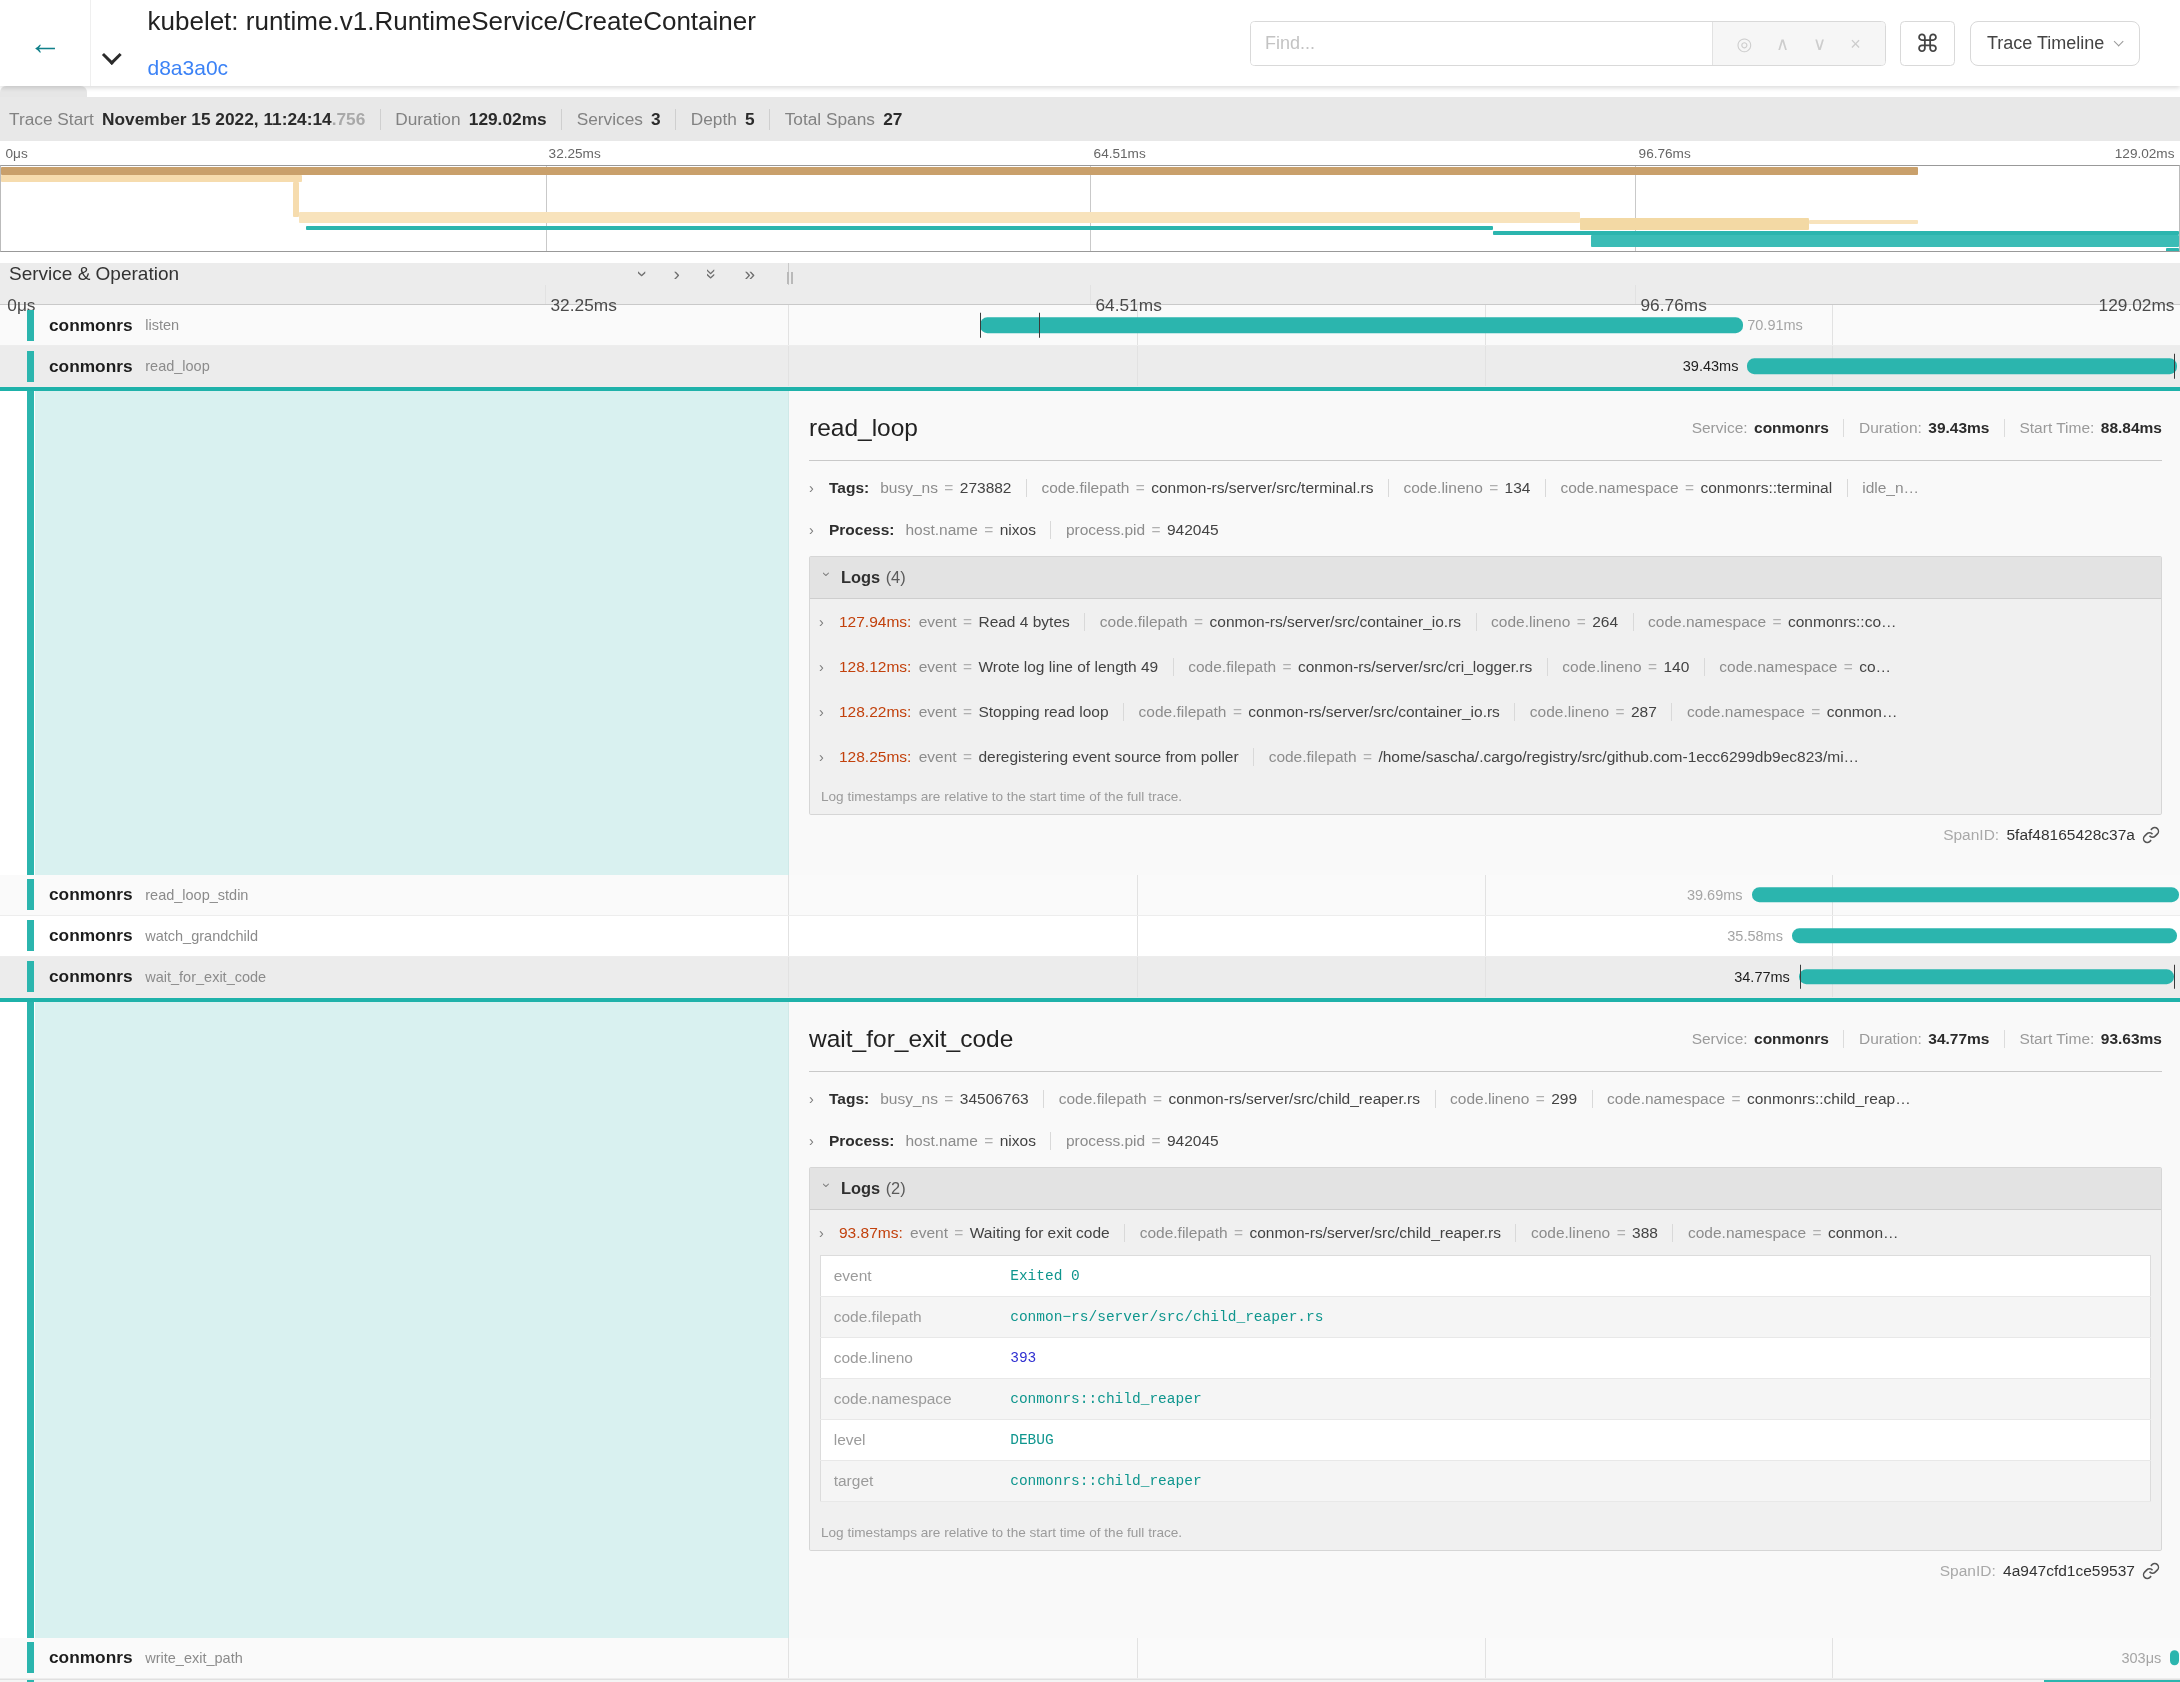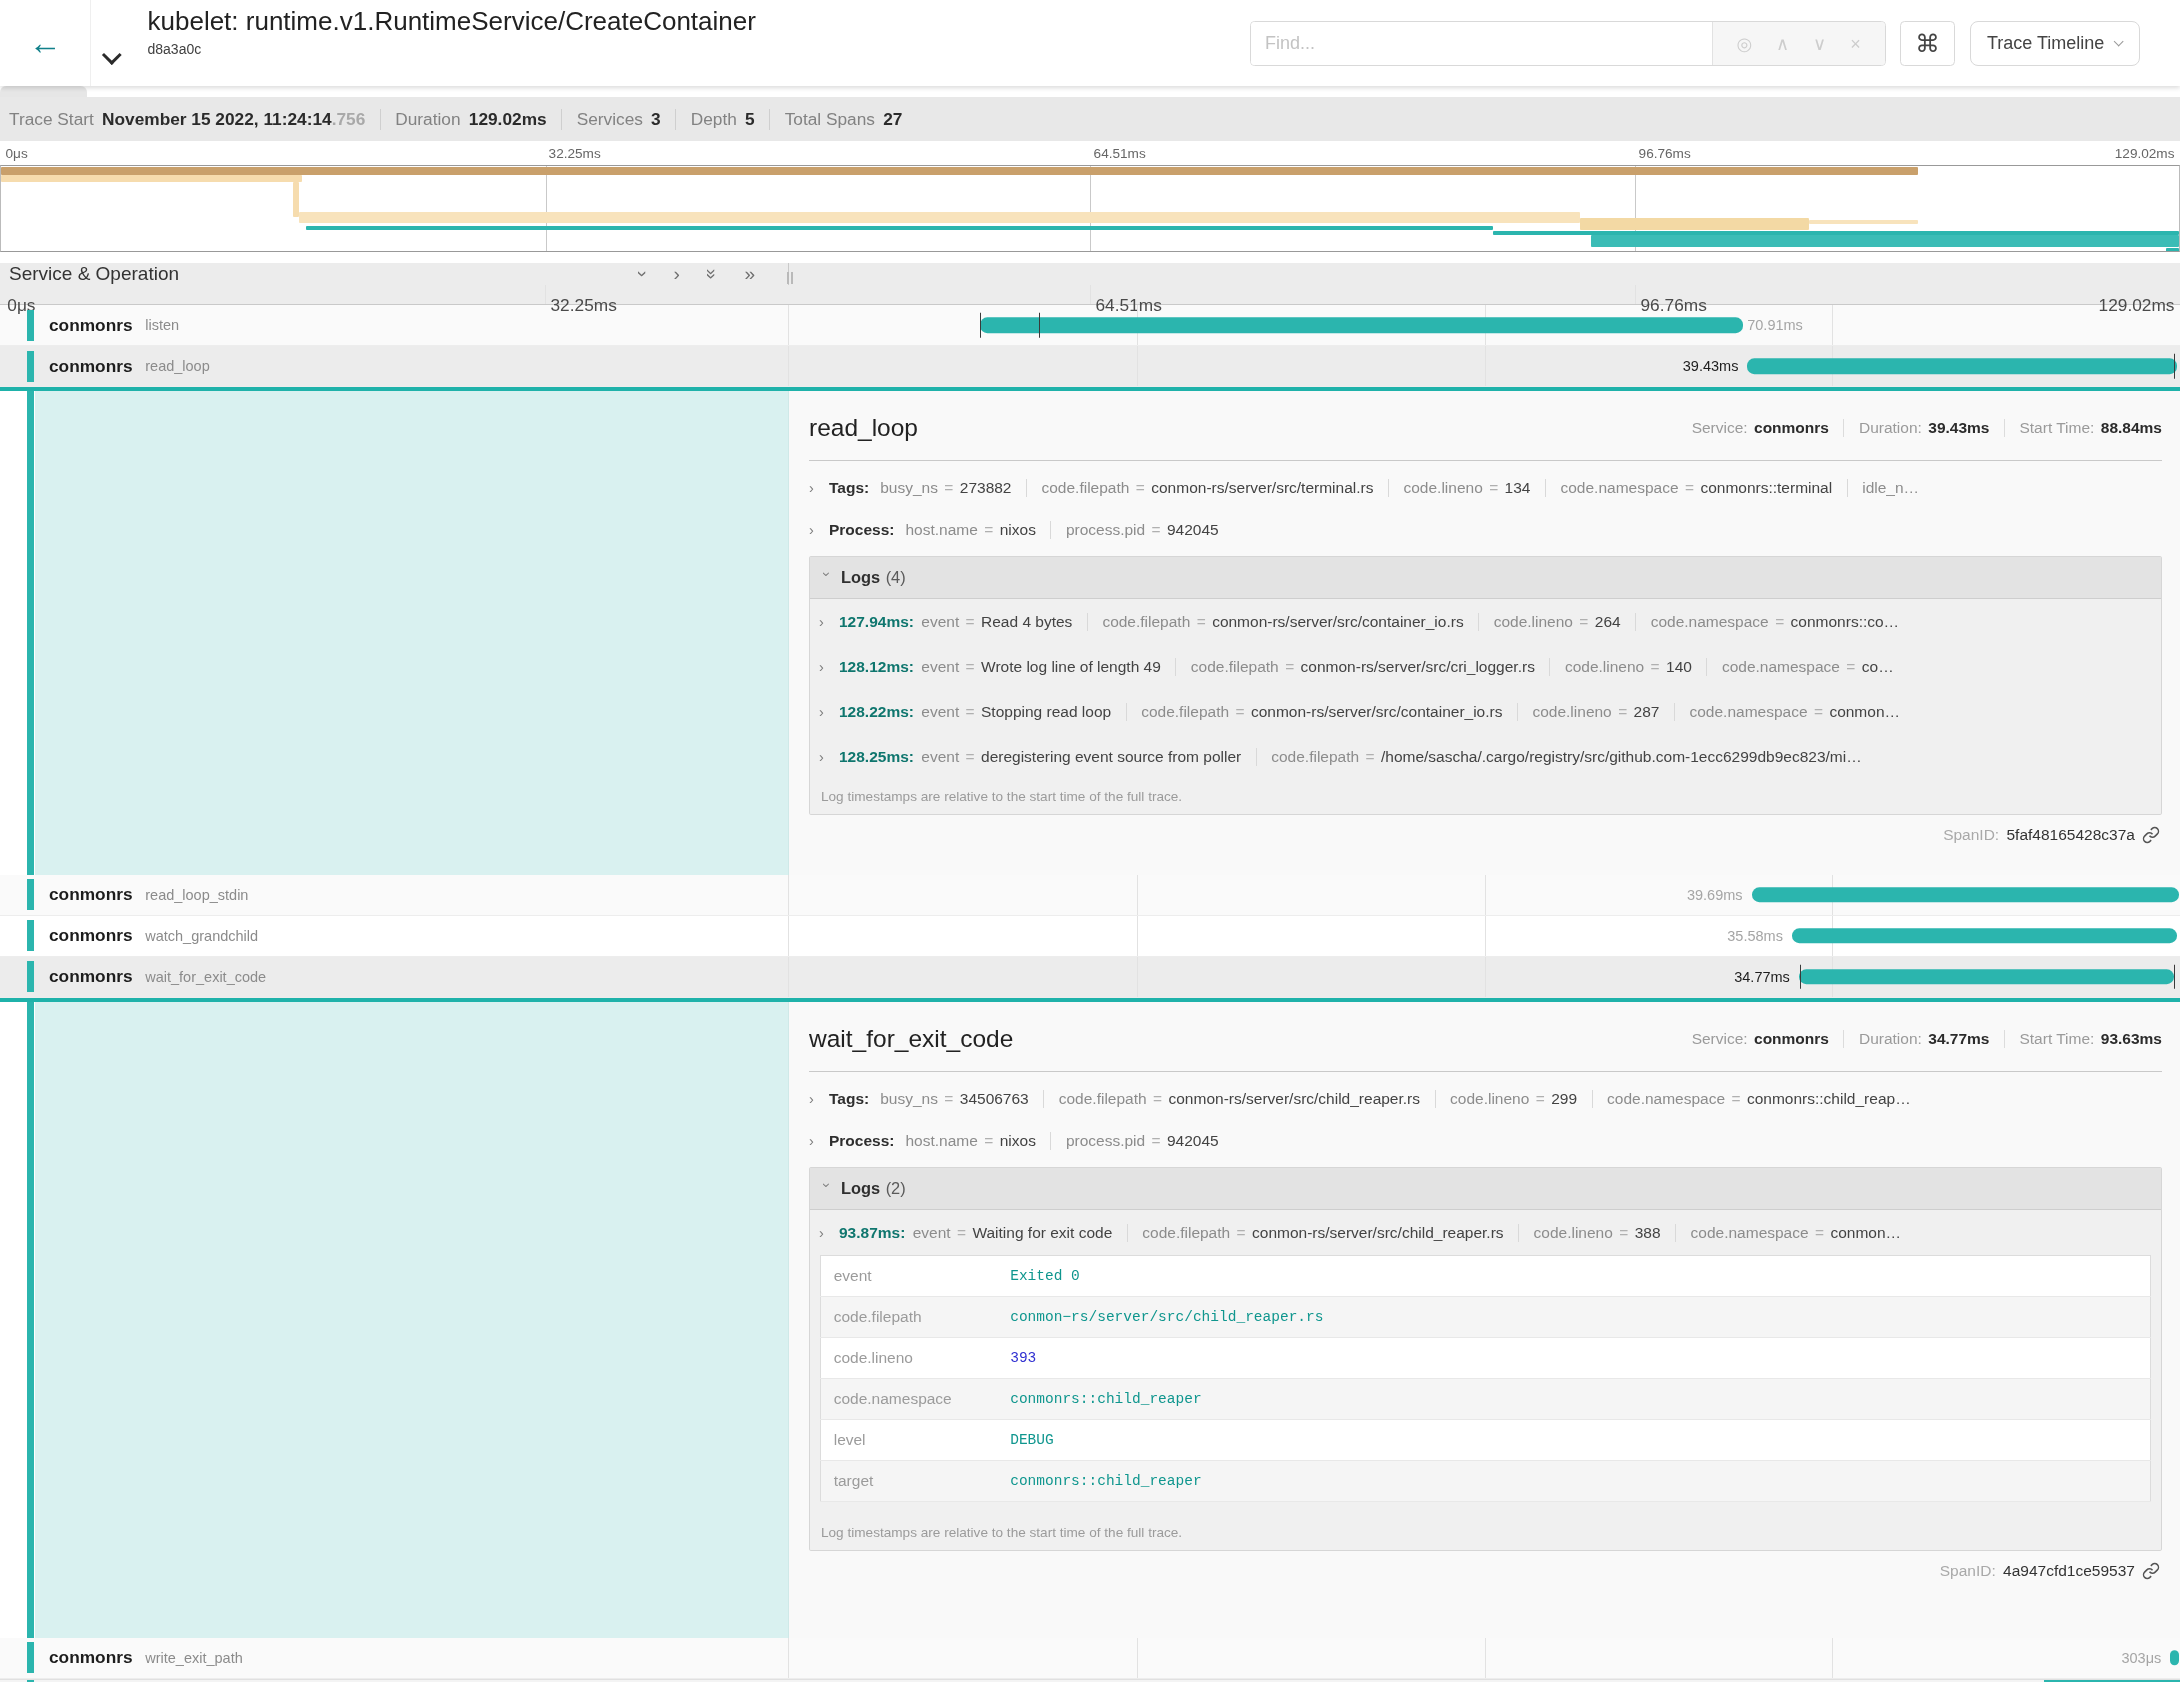--- a/index.html
+++ b/index.html
@@ -11,21 +11,21 @@
   }
   
   .topbar { height:86px; background:#fff; position:relative; display:flex;
             box-shadow:0 1.8px 4.5px rgba(0,0,0,.14); z-index:10; }
   .back-btn { width:91px; height:86px; display:flex; align-items:center; justify-content:center;
               font-size:33px; color:#11808a; background:none; border:none; border-right:0.9px solid #efefef; cursor:pointer; }
   .title-chevron { width:42px; display:flex; align-items:center; justify-content:center; padding-top:23.6px; }
   .chev { display:inline-block; width:13.6px; height:13.6px; border-right:3.6px solid #2b2b2b; border-bottom:3.6px solid #2b2b2b; transform:rotate(45deg); }
   .title-block { margin-left:14.5px; padding-top:6.4px; }
   .page-title { font-size:26px; font-weight:500; color:#222; margin:0; line-height:1.2; }
-  .trace-id { font-size:14px; color:#404040; margin-top:3px; }
+  .trace-id { font-size:21px; color:#3b82f6; margin-top:18px; }
   .topbar-right { position:absolute; right:40px; top:21px; display:flex; align-items:stretch; gap:14.5px; height:45px; }
   .find-box { width:636px; border:0.9px solid #d9d9d9; border-radius:4.5px; display:flex; overflow:hidden; background:#fff; }
   .find-input { flex:1; border:none; outline:none; padding:0 14.5px; font-size:18px; color:#444; font-family:"Liberation Sans",sans-serif; }
   .find-input::placeholder { color:#c3c3c3; }
   .find-controls { width:173px; background:#f6f6f6; border-left:0.9px solid #e2e2e2; display:flex; align-items:center; justify-content:space-evenly; }
   .fc-icon { color:#cdcdcd; font-size:18px; line-height:1; cursor:pointer; }
   .kbd-btn { width:55px; border:0.9px solid #d9d9d9; border-radius:4.5px; background:#fff; font-size:24.5px; color:#444; cursor:pointer; }
   .view-btn { border:0.9px solid #d9d9d9; border-radius:8px; background:#fff; font-size:18px; color:#444;
               padding:0 16.4px; display:flex; align-items:center; gap:11px; cursor:pointer; }
   .chev-sm { display:inline-block; width:7.3px; height:7.3px; border-right:1.8px solid #999; border-bottom:1.8px solid #999; transform:rotate(45deg); margin-top:-3.6px; }
@@ -93,21 +93,21 @@
   .kv-label { font-weight:700; color:#2f2f2f; margin:0 11px 0 7.3px; }
   .kv-pair { padding:0 14.5px; white-space:nowrap; }
   .kv-pair:first-of-type { padding-left:0; }
   .kv-pair + .kv-pair { border-left:0.9px solid #d9d9d9; }
   .kv-k { color:#8c8c8c; } .kv-eq { color:#b0b0b0; padding:0 6.4px; } .kv-v { color:#434343; }
   .logs-box { border:0.9px solid #d6d6d6; background:#f0f0f0; margin-top:5.5px; border-radius:1.8px; }
   .logs-head { background:#e3e3e3; border-bottom:0.9px solid #cecece; padding:11px 11px; font-size:16.4px; cursor:pointer; }
   .logs-head b { color:#2f2f2f; margin:0 5.5px 0 7.3px; }
   .logs-count { color:#5a5a5a; }
   .log-entry { display:flex; align-items:center; height:45px; padding:0 9px; font-size:15.5px; white-space:nowrap; overflow:hidden; cursor:pointer; }
-  .log-time { font-weight:700; color:#0f766e; margin:0 7.3px 0 7.3px; }
+  .log-time { font-weight:400; color:#c2410c; margin:0 7.3px 0 7.3px; }
   .log-exp-head { display:flex; align-items:center; height:40px; padding:0 9px; font-size:15.5px; font-weight:700; color:#1f1f1f; cursor:pointer; }
   .caret-down { display:inline-block; transform:rotate(90deg); }
   .kv-table { border-collapse:collapse; background:#fff; width:calc(100% - 20px); margin:0 10px 12.7px; border:0.9px solid #dcdcdc; font-size:15.5px; }
   .kv-table td { padding:11px 12.7px; border-bottom:0.9px solid #e8e8e8; }
   .kv-table tr:nth-child(even) { background:#f5f5f5; }
   .kv-table td.key { color:#9b9b9b; width:177px; }
   .kv-table td.val { font-family:"Liberation Mono", monospace; font-size:14.5px; color:#0f968e; }
   .kv-table td.val.num { color:#2f2fd1; }
   .logs-footer { color:#9b9b9b; font-size:13.6px; padding:10px 11px; }
   .spanid { display:flex; justify-content:flex-end; align-items:center; gap:7.3px; padding:11px 1.8px 5.5px; font-size:15.5px; }

